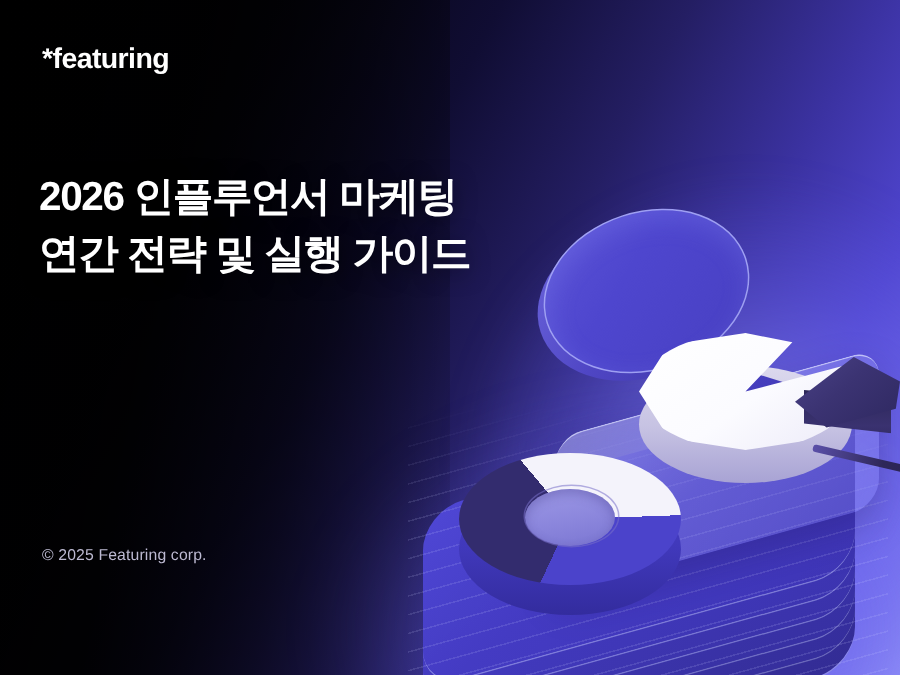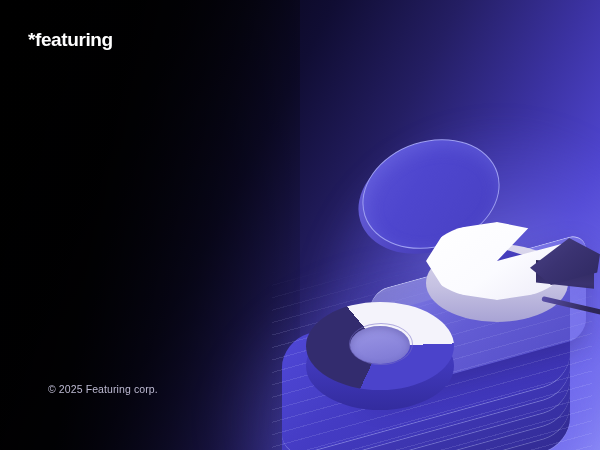--- a/index.html
+++ b/index.html
@@ -100,27 +100,26 @@
     font-weight: 700;
     line-height: 1.42;
     letter-spacing: -0.9px;
     white-space: nowrap;
     text-shadow: 0 2px 14px rgba(0,0,0,0.55);
   }
   .headline .line { display: block; }
   .copyright {
     position: absolute;
     left: 28px;
-    top: 383px;
+    top: 364px;
     color: #bdbad2;
     font-size: 10.5px;
     font-weight: 400;
     letter-spacing: 0.1px;
     white-space: nowrap;
-    margin-left: 20px;
   }
 
   
   .scene {
     position: absolute;
     inset: 0;
     pointer-events: none;
   }
   .scene > * { position: absolute; }
 
@@ -349,16 +348,20 @@
       <div class="donut-top"></div>
       <div class="donut-hole"></div>
       <div class="donut-hole-rim"></div>
     </div>
 
   </div>
 
   <div class="logo">*featuring</div>
 
 
+  <div class="headline">
+    <span class="line">2026 인플루언서 마케팅</span>
+    <span class="line">연간 전략 및 실행 가이드</span>
+  </div>
 
   <div class="copyright">© 2025 Featuring corp.</div>
 
 </div>
 
 </body></html>

